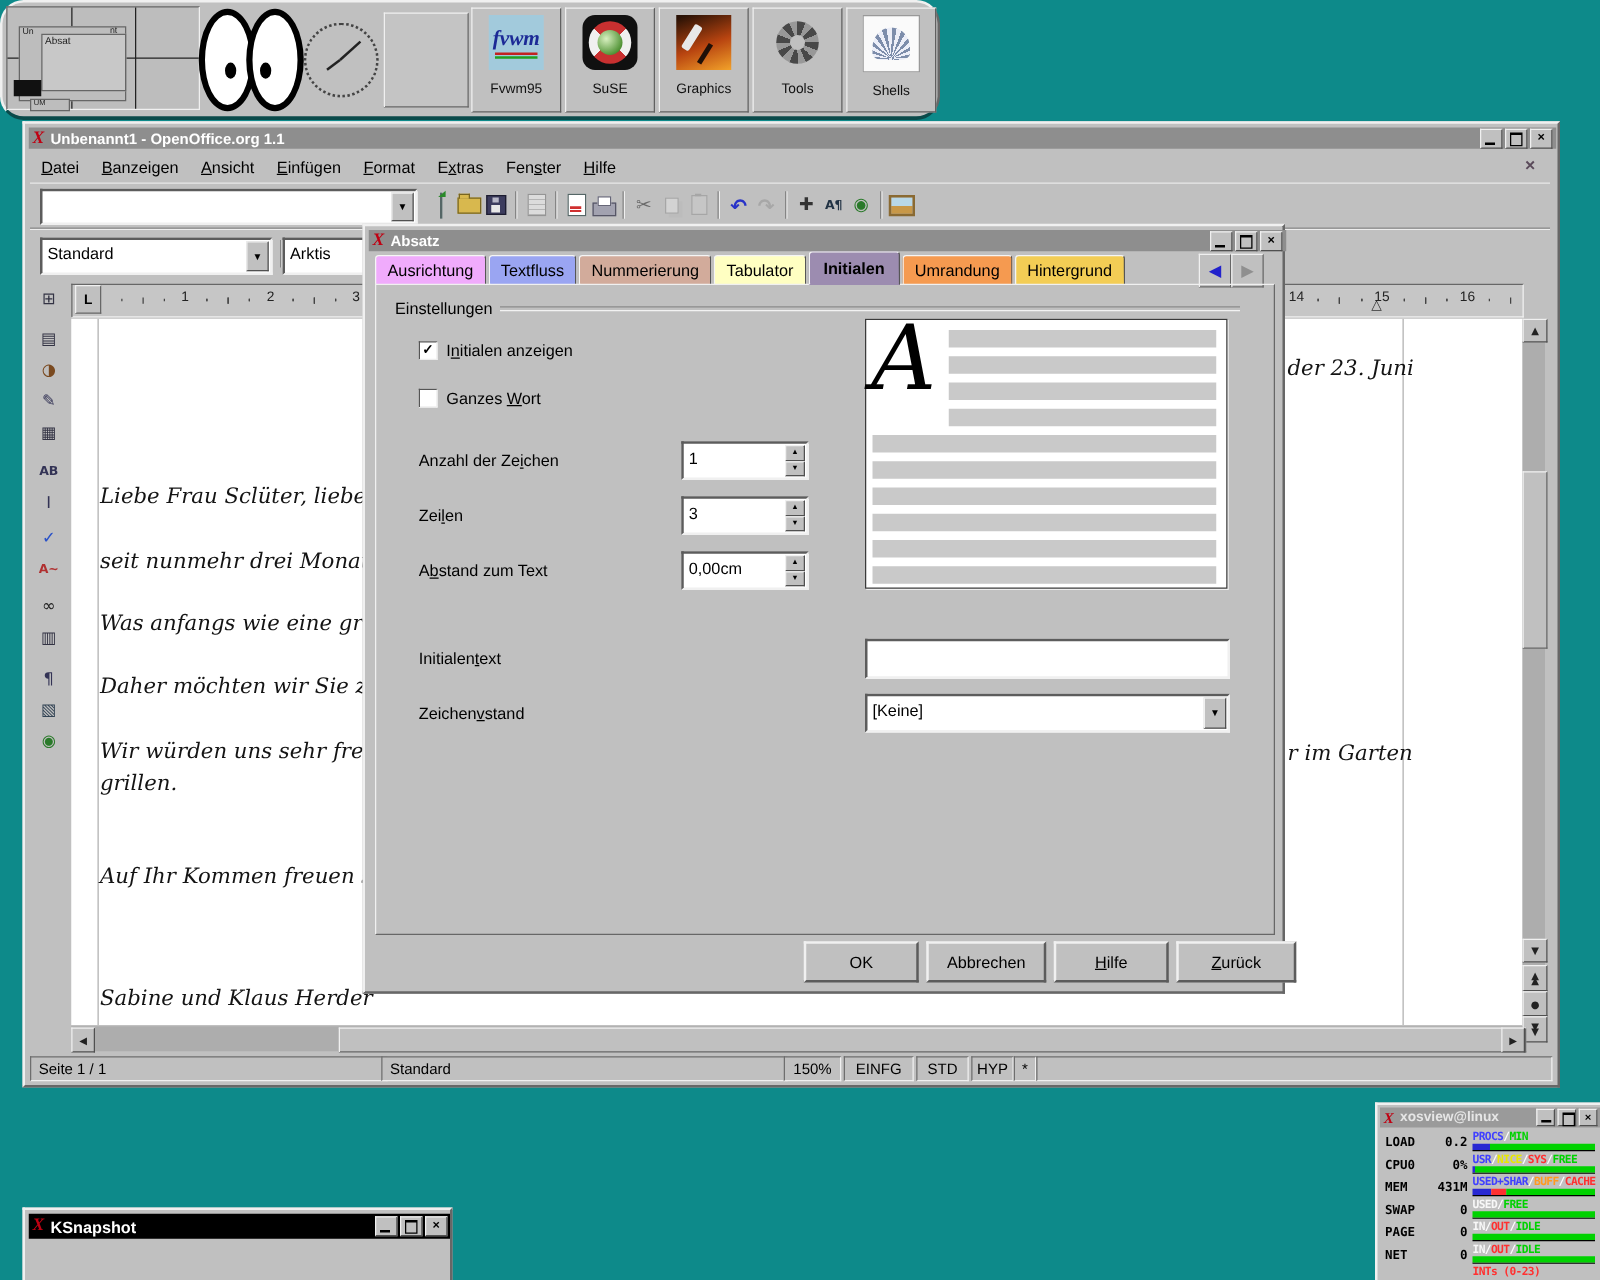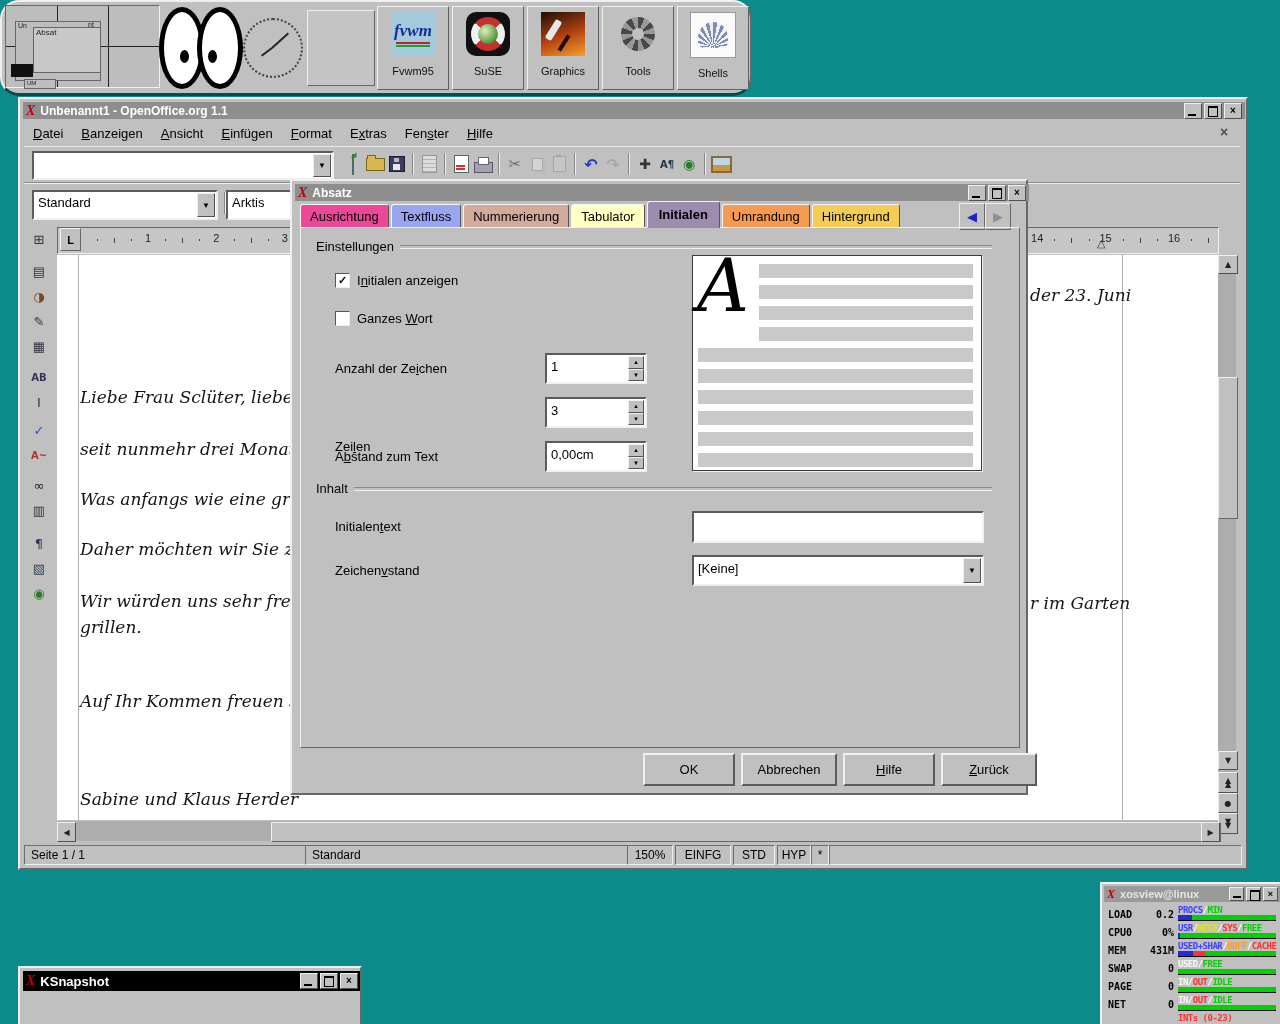--- a/index.html
+++ b/index.html
@@ -455,21 +455,21 @@
       <span class="xlogo">X</span>
       <span>Absatz</span>
       <span class="tb-btns">
         <span class="wbtn g-min"></span>
         <span class="wbtn g-max"></span>
         <span class="wbtn">×</span>
       </span>
     </div>
 
     <div class="abs" style="left:8px;top:22px;width:650px;height:25px;display:flex;align-items:flex-end;" id="tabsrow">
-        <div class="tab" style="background: #ec4899;">Ausrichtung</div>
+        <div class="tab" style="background: #f0abfc;">Ausrichtung</div>
         <div class="tab" style="background: rgb(154, 165, 242);">Textfluss</div>
         <div class="tab" style="background: rgb(210, 171, 155);">Nummerierung</div>
         <div class="tab" style="background: rgb(255, 255, 194);">Tabulator</div>
         <div class="tab active" style="background: rgb(156, 140, 176);">Initialen</div>
         <div class="tab" style="background: rgb(245, 154, 80);">Umrandung</div>
         <div class="tab" style="background: rgb(243, 205, 85);">Hintergrund</div>
       </div>
 
     <div class="abs r1 gray" style="left:667px;top:22px;width:24px;height:25px;display:flex;align-items:center;justify-content:center;color:#2222cc;font-size:13px;">◀</div>
     <div class="abs r1 gray" style="left:693px;top:22px;width:24px;height:25px;display:flex;align-items:center;justify-content:center;color:#8f8f8f;font-size:13px;">▶</div>
@@ -492,21 +492,21 @@
 
     <span class="abs lbl" style="left:43px;top:180px;"><span>Anzahl der Ze</span><span class="mn">i</span><span>chen</span></span>
     <div class="abs field" style="left:253px;top:172px;width:98px;height:27px;">
       <span style="font-size:13px;padding-left:4px;line-height:23px;">1</span>
       <span class="spin">
           <div>▲</div>
           <div>▼</div>
         </span>
     </div>
 
-    <span class="abs lbl" style="left:43px;top:224px;margin-top:34px;"><span>Zei</span><span class="mn">l</span><span>en</span></span>
+    <span class="abs lbl" style="left:43px;top:224px;"><span>Zei</span><span class="mn">l</span><span>en</span></span>
     <div class="abs field" style="left:253px;top:216px;width:98px;height:27px;">
       <span style="font-size:13px;padding-left:4px;line-height:23px;">3</span>
       <span class="spin">
           <div>▲</div>
           <div>▼</div>
         </span>
     </div>
 
     <span class="abs lbl" style="left:43px;top:268px;"><span>A</span><span class="mn">b</span><span>stand zum Text</span></span>
     <div class="abs field" style="left:253px;top:260px;width:98px;height:27px;">
@@ -524,24 +524,20 @@
         <div style="position: absolute; background: rgb(201, 201, 201); height: 14px; top: 50px; left: 66px; width: 214px;"></div>
         <div style="position: absolute; background: rgb(201, 201, 201); height: 14px; top: 71px; left: 66px; width: 214px;"></div>
         <div style="position: absolute; background: rgb(201, 201, 201); height: 14px; top: 92px; left: 5px; width: 275px;"></div>
         <div style="position: absolute; background: rgb(201, 201, 201); height: 14px; top: 113px; left: 5px; width: 275px;"></div>
         <div style="position: absolute; background: rgb(201, 201, 201); height: 14px; top: 134px; left: 5px; width: 275px;"></div>
         <div style="position: absolute; background: rgb(201, 201, 201); height: 14px; top: 155px; left: 5px; width: 275px;"></div>
         <div style="position: absolute; background: rgb(201, 201, 201); height: 14px; top: 176px; left: 5px; width: 275px;"></div>
         <div style="position: absolute; background: rgb(201, 201, 201); height: 14px; top: 197px; left: 5px; width: 275px;"></div>
       </div>
 
-    <div class="abs grp" style="left:24px;top:300px;width:676px;">
-      <span>Inhalt</span>
-        <span class="ln"></span>
-    </div>
 
     <span class="abs lbl" style="left:43px;top:338px;"><span>Initialen</span><span class="mn">t</span><span>ext</span></span>
     <div class="abs field" style="left:400px;top:330px;width:288px;height:28px;">
       <span style="font-size:13px;padding-left:4px;line-height:24px;"></span>
     </div>
 
     <span class="abs lbl" style="left:43px;top:382px;"><span>Zeichen</span><span class="mn">v</span><span>stand</span></span>
     <div class="abs field" style="left:400px;top:374px;width:288px;height:27px;">
       <span style="font-size:13px;padding-left:4px;line-height:23px;">[Keine]</span>
       <span class="combo-btn">▼</span>

